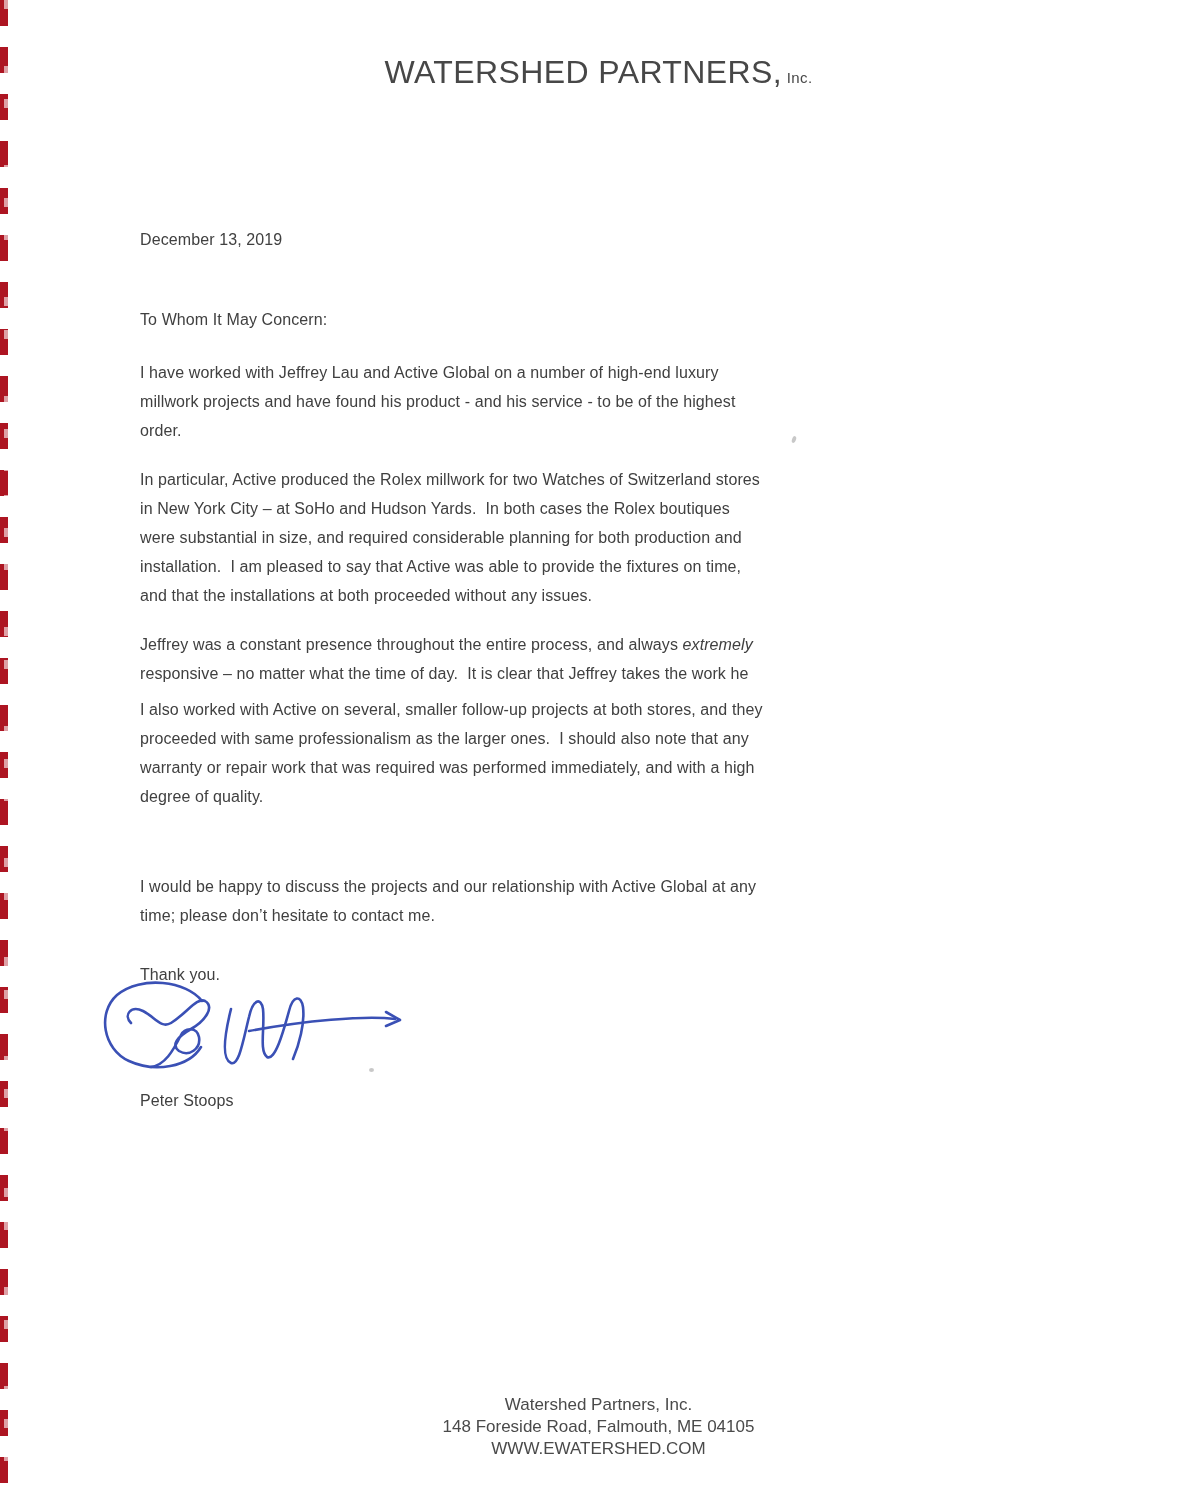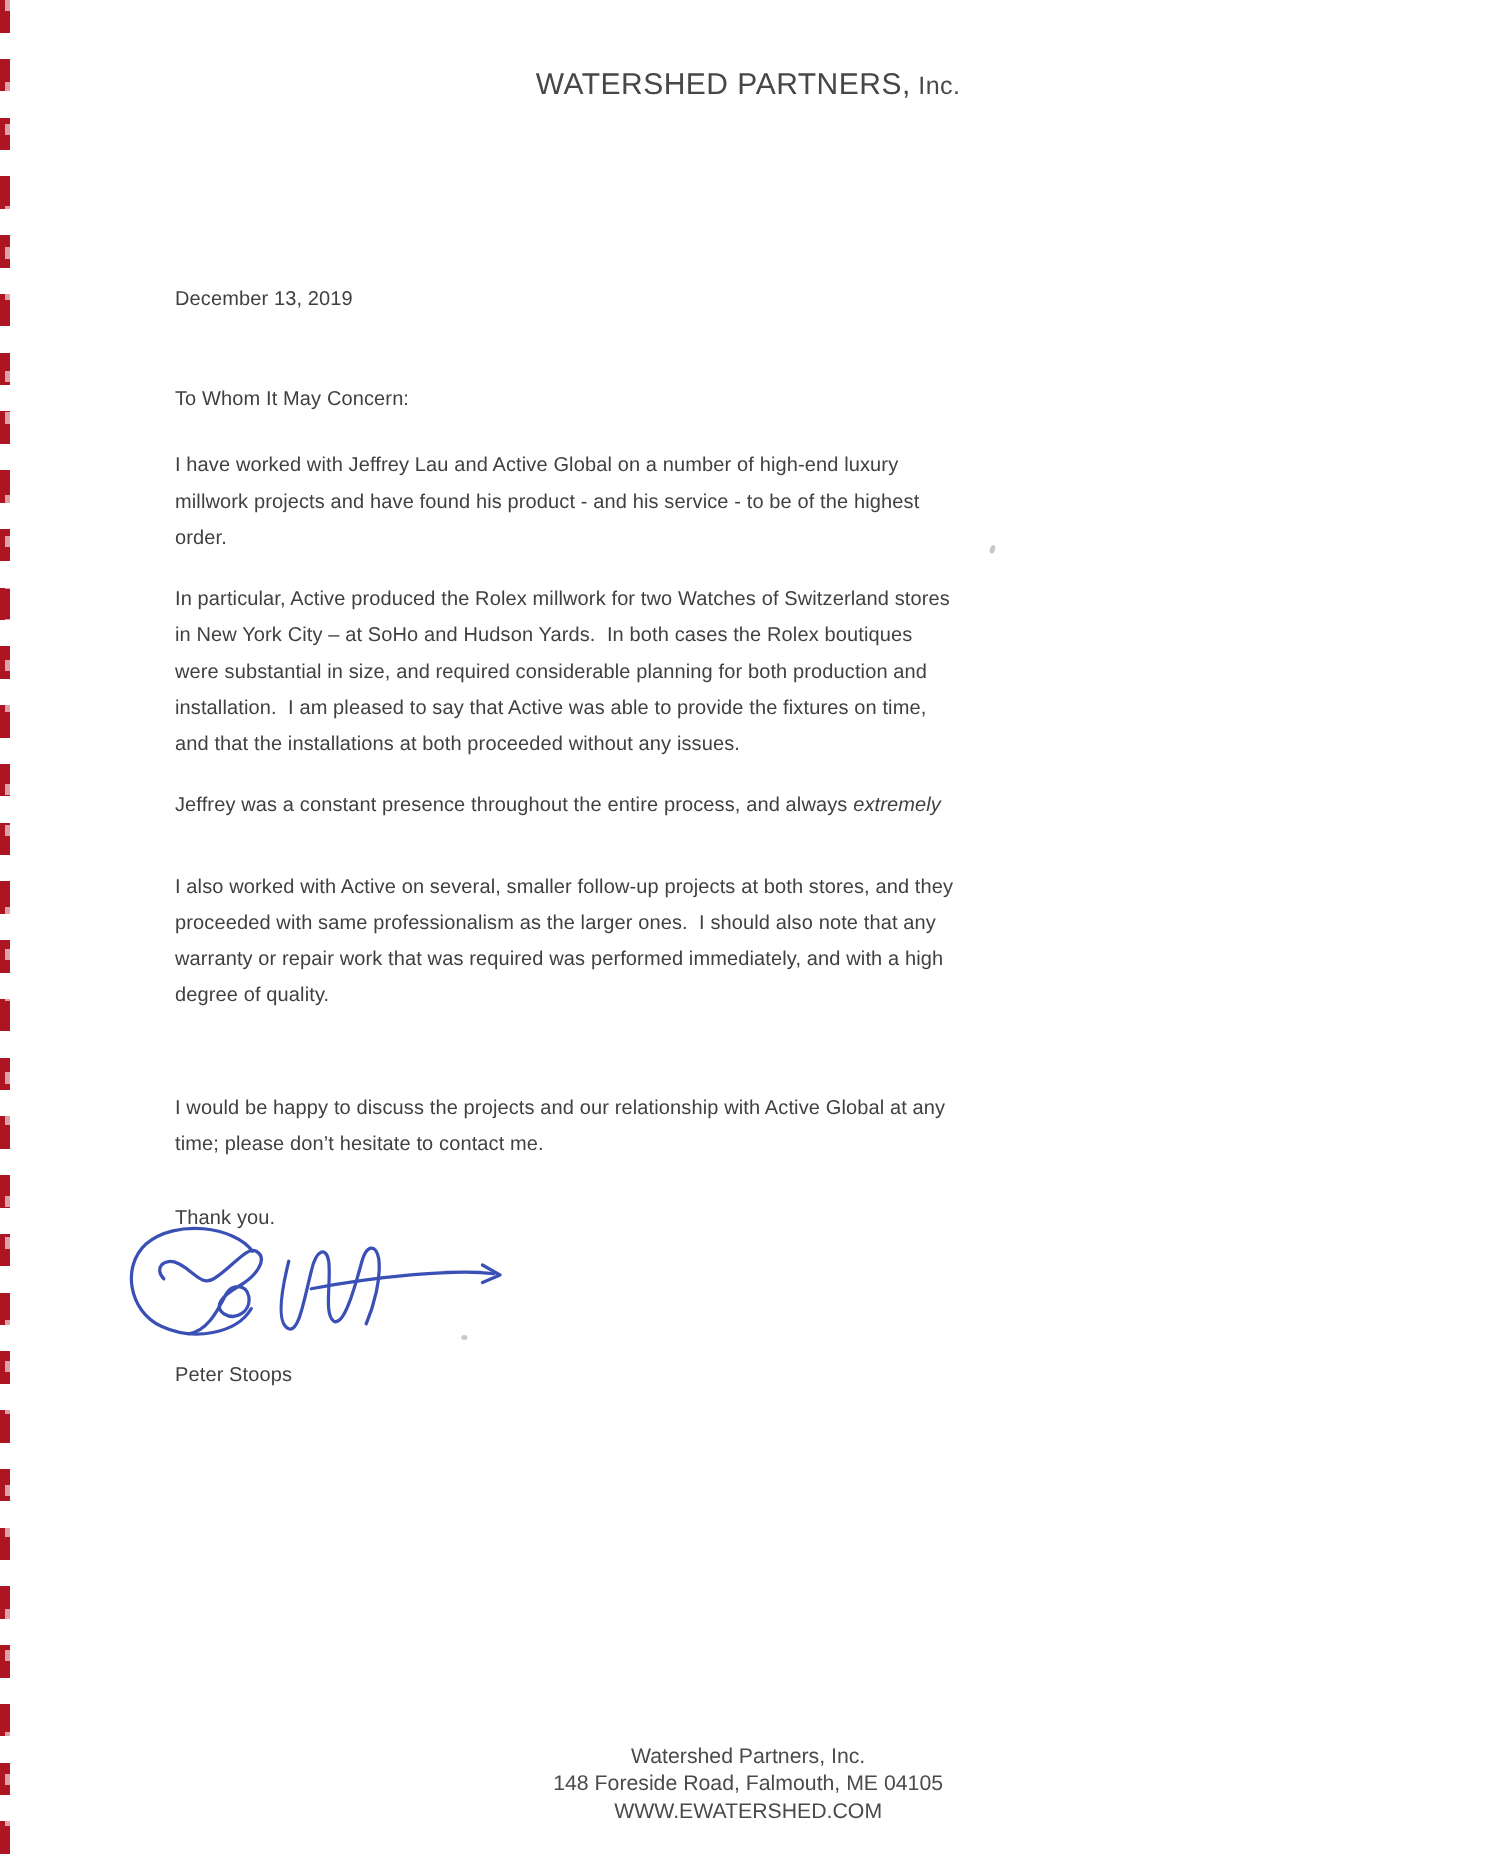--- a/index.html
+++ b/index.html
@@ -18,22 +18,22 @@
   }
   .edge-marks::after{
     content:"";position:absolute;top:0;bottom:0;left:4px;width:4px;
     background:repeating-linear-gradient(to bottom,rgba(255,255,255,.6) 0 9px,rgba(255,255,255,0) 9px 33px);
   }
 
   .letterhead{
     position:absolute;top:54px;left:0;width:100%;text-align:center;
     color:#474747;letter-spacing:.4px;white-space:pre;
   }
-  .letterhead .main{font-size:24px;}
-  .letterhead .suffix{font-size:20px;}
+  .letterhead .main{font-size:32px;}
+  .letterhead .suffix{font-size:15px;}
 
   .body-text{font-size:16px;line-height:29px;letter-spacing:.1px;}
   .ln{display:block;white-space:pre;}
   .abs{position:absolute;left:140px;}
 
   .date{top:225px;}
   .salutation{top:305px;}
   .p1{top:358px;}
   .p2{top:465px;}
   .p3{top:630px;}
@@ -77,20 +77,21 @@
   <div class="abs body-text p2">
     <span class="ln">In particular, Active produced the Rolex millwork for two Watches of Switzerland stores</span>
     <span class="ln">in New York City – at SoHo and Hudson Yards.  In both cases the Rolex boutiques</span>
     <span class="ln">were substantial in size, and required considerable planning for both production and</span>
     <span class="ln">installation.  I am pleased to say that Active was able to provide the fixtures on time,</span>
     <span class="ln">and that the installations at both proceeded without any issues.</span>
   </div>
 
   <div class="abs body-text p3">
     <span class="ln"><span>Jeffrey was a constant presence throughout the entire process, and always </span><em>extremely</em></span>
+    <span class="ln">responsive – no matter what the time of day.  It is clear that Jeffrey takes the work he</span>
   </div>
 
   <div class="abs body-text p4">
     <span class="ln">I also worked with Active on several, smaller follow-up projects at both stores, and they</span>
     <span class="ln">proceeded with same professionalism as the larger ones.  I should also note that any</span>
     <span class="ln">warranty or repair work that was required was performed immediately, and with a high</span>
     <span class="ln">degree of quality.</span>
   </div>
 
   <div class="abs body-text p5">

